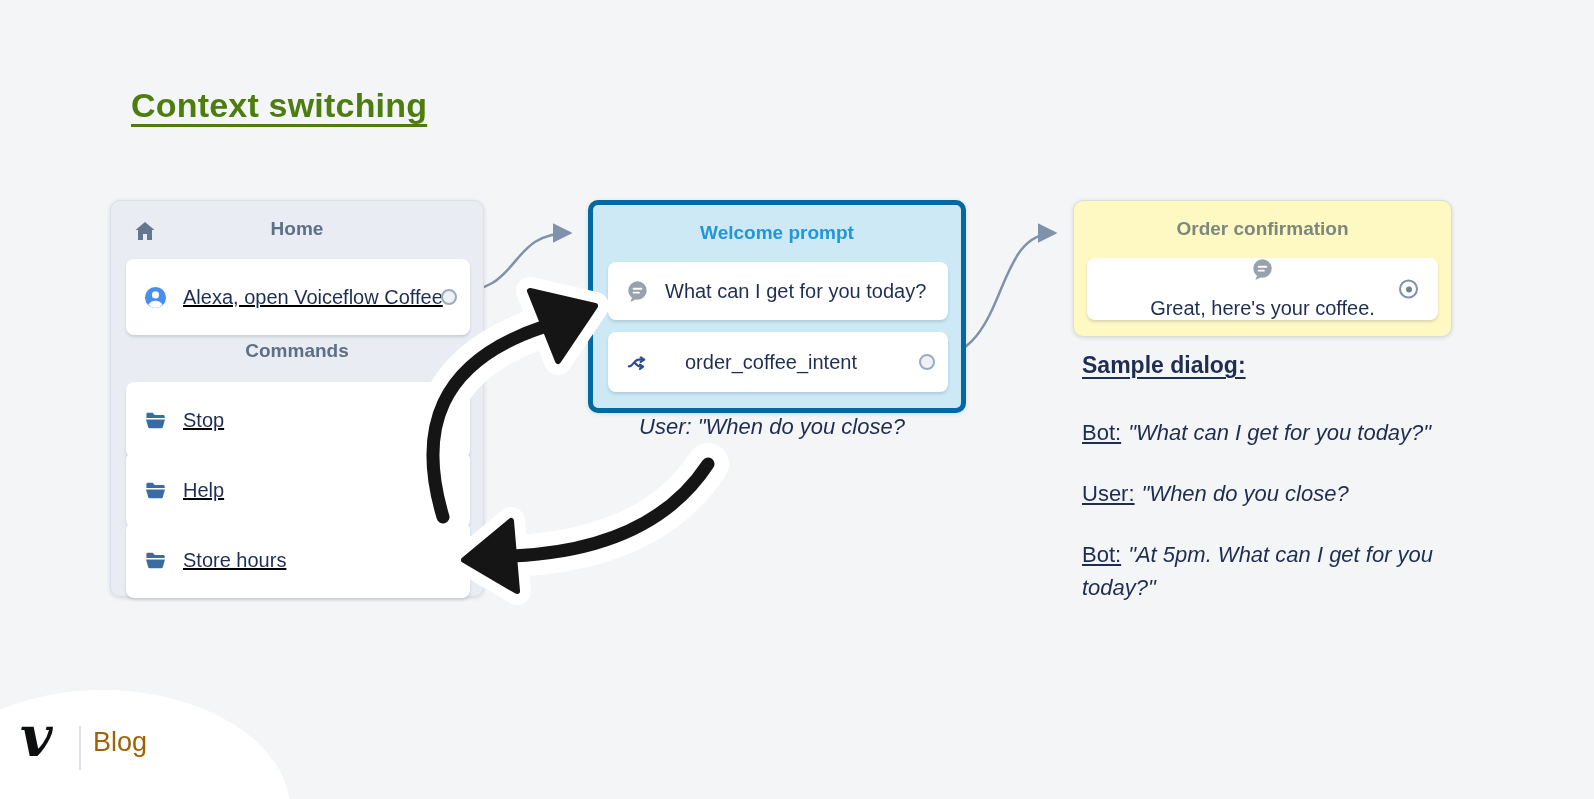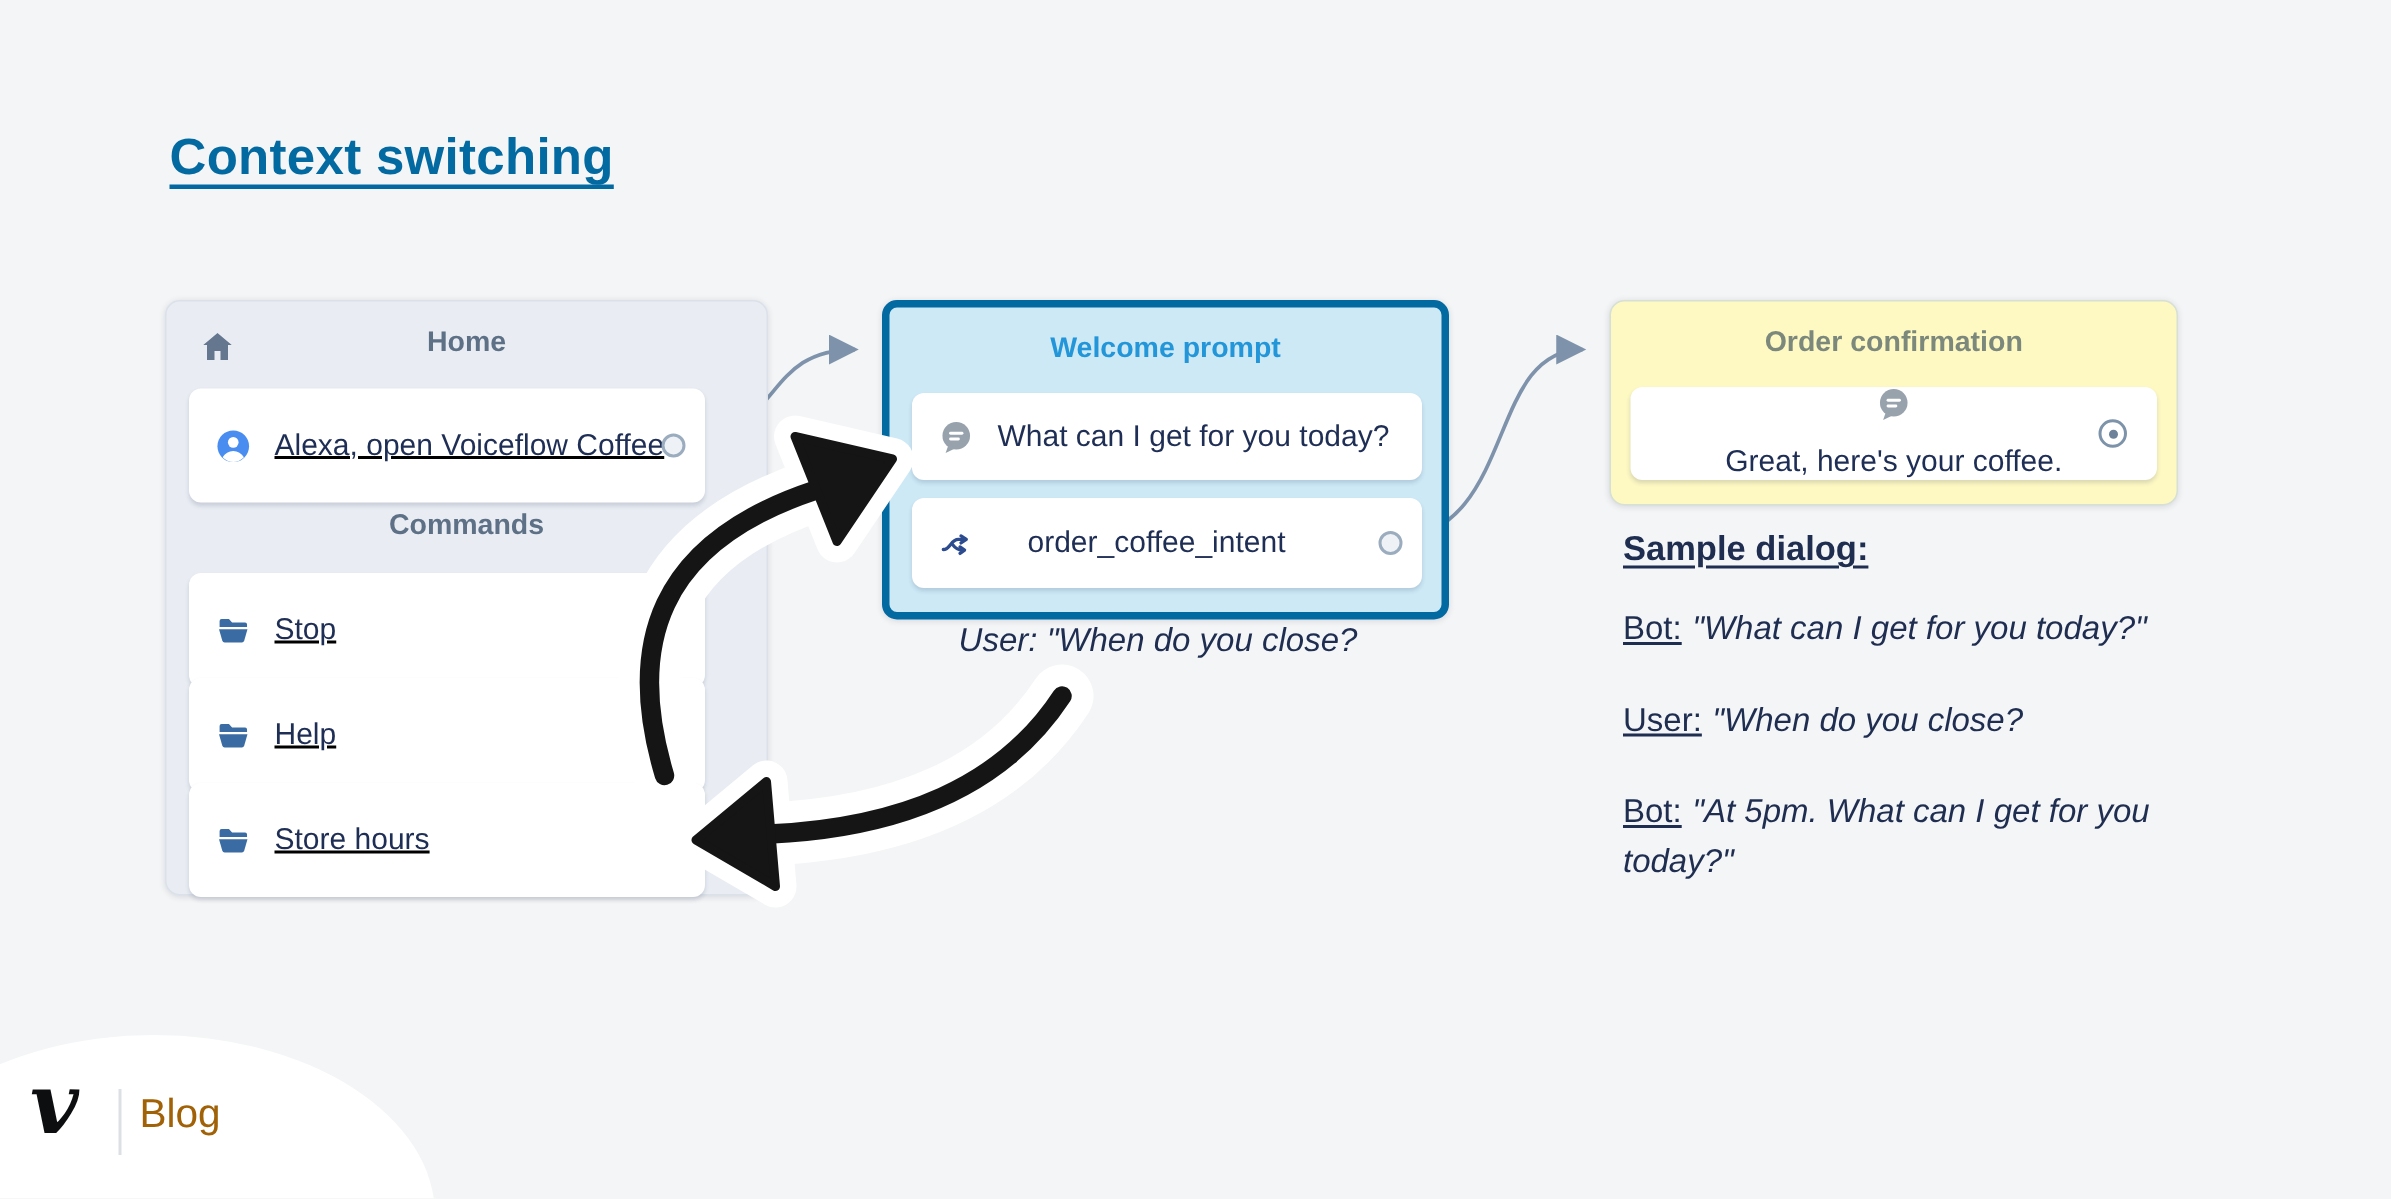--- a/index.html
+++ b/index.html
@@ -1,31 +1,31 @@
 <!DOCTYPE html>
 <html><head>
 <meta charset="utf-8">
 <style>
   html,body{margin:0;padding:0;background:#f4f5f6;}
   body{font-family:"Liberation Sans","DejaVu Sans",sans-serif;}
   .stage{position:relative;width:1594px;height:799px;overflow:hidden;background:#f4f5f6;}
 
   
   .page-title{
-    position:absolute;left:113px;top:86px;margin:0;
-    font-size:34px;font-weight:700;color:#0369a1;letter-spacing:.2px;
+    position:absolute;left:131px;top:86px;margin:0;
+    font-size:34px;font-weight:700;color:#4d7c0f;letter-spacing:.2px;
     text-decoration:underline;text-decoration-thickness:3px;text-underline-offset:7px;
   }
 
   
   .card{position:absolute;border-radius:10px;box-shadow:0 1px 4px rgba(30,45,80,.14);}
   .card-header{position:absolute;left:0;right:0;top:17px;text-align:center;
     font-size:19px;font-weight:700;}
   .slate{color:#5d7086;}
-  .card.home{left:110px;top:200px;width:372px;height:395px;background:#e9edf3;border:1px solid #dbe1ea;padding-left:28px;}
+  .card.home{left:110px;top:200px;width:372px;height:395px;background:#e9edf3;border:1px solid #dbe1ea;}
   .card.welcome{left:588px;top:200px;width:368px;height:203px;background:#cde9f6;border:5px solid #0369a1;}
   .card.welcome .card-header{color:#2296d8;}
   .card.order{left:1073px;top:200px;width:377px;height:135px;background:#fef9c3;border:1px solid #d6e0d3;}
   .card.order .card-header{color:#7b887b;}
 
   .home-icon-wrap{position:absolute;left:22px;top:18px;width:24px;height:24px;}
 
   .row{position:absolute;left:15px;background:#fff;border-radius:8px;
     box-shadow:0 2px 3px rgba(30,45,80,.16);
     display:flex;align-items:center;gap:16px;padding:0 18px;box-sizing:border-box;}
@@ -46,21 +46,21 @@
   .overlay{position:absolute;left:0;top:0;pointer-events:none;}
   .connectors{z-index:2;}
   .hand-arrows{z-index:5;}
   .card,.user-annotation,.dialog{z-index:3;}
   .card{z-index:3;} 
 
   
   .user-annotation{position:absolute;left:568px;top:414px;width:408px;margin:0;text-align:center;
     font-style:italic;font-size:22px;color:#1e2d50;}
   .dialog{position:absolute;left:1082px;top:352px;width:378px;color:#1e2d50;}
-  .dialog-heading{font-size:23px;font-weight:700;margin-bottom:23px;
+  .dialog-heading{font-size:23px;font-weight:700;margin-bottom:37px;
     text-decoration:underline;text-decoration-thickness:2px;text-underline-offset:4px;}
   .dialog p{margin:0 0 28px 0;font-size:22px;line-height:1.5;}
   .dialog .speaker{margin-right:7px;text-decoration:underline;}
   .dialog em{font-style:italic;}
 
   
   .blob{position:absolute;left:-85px;top:690px;width:375px;height:240px;background:#ffffff;
     border-radius:50%;z-index:6;}
   .brand-v{position:absolute;left:20px;top:708px;z-index:7;
     font-family:"DejaVu Serif","Liberation Serif",serif;font-style:italic;font-weight:700;

